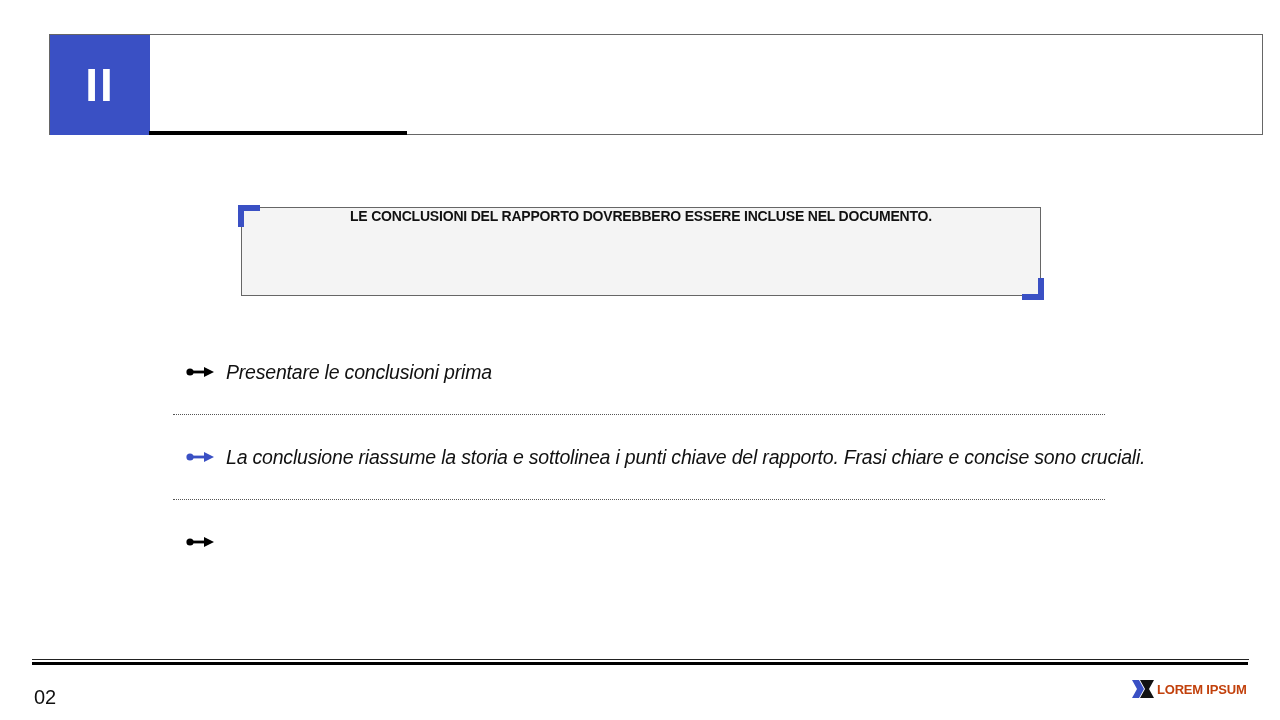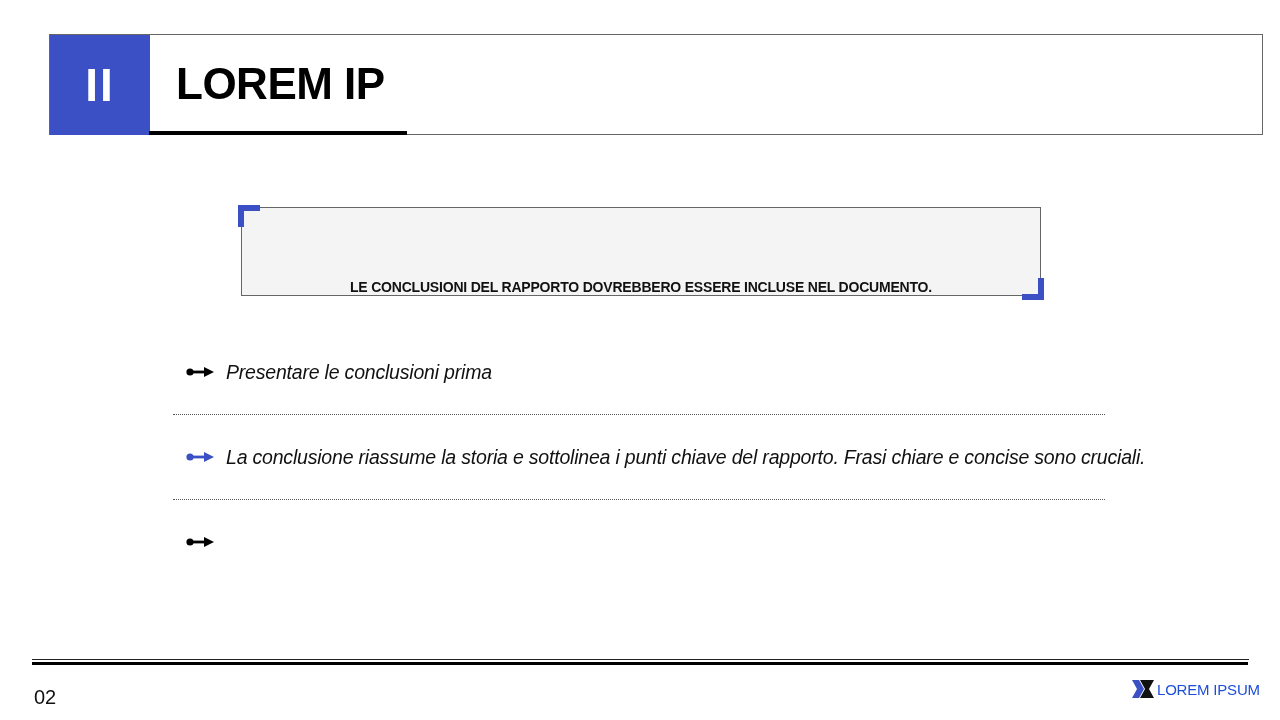--- a/index.html
+++ b/index.html
@@ -5,45 +5,44 @@
   * { box-sizing: border-box; margin: 0; padding: 0; }
   html, body { width: 1280px; height: 720px; overflow: hidden; background: #ffffff; }
   body { position: relative; font-family: "Liberation Sans", sans-serif; color: #111; }
 
   .header { position: absolute; left: 33px; top: 34px; width: 1214px; height: 101px; border: 1px solid #666; background: #fff; margin-left: 16px; }
   .header-badge { position: absolute; left: 0; top: 0; width: 100px; height: 100px; background: #3a50c4; display: flex; align-items: center; justify-content: center; }
   .header-badge span { color: #fff; font-size: 46px; font-weight: 700; letter-spacing: 2px; }
   .header-title { position: absolute; left: 126px; top: 24px; font-size: 44px; font-weight: 700; color: #000; letter-spacing: -0.5px; }
   .header-underline { position: absolute; left: 99px; top: 96px; width: 258px; height: 4px; background: #000; }
 
-  .callout { position: absolute; left: 241px; top: 207px; width: 800px; height: 89px; background: #f4f4f4; border: 1px solid #666; display: flex; align-items: flex-end; justify-content: center; }
+  .callout { position: absolute; left: 241px; top: 207px; width: 800px; height: 89px; background: #f4f4f4; border: 1px solid #666; display: flex; align-items: flex-start; justify-content: center; }
   .callout-text { font-size: 14px; font-weight: 700; letter-spacing: -0.2px; color: #111; }
   .corner-tl { position: absolute; left: 238px; top: 205px; width: 22px; height: 22px; border-top: 6px solid #3a50c4; border-left: 6px solid #3a50c4; }
   .corner-br { position: absolute; left: 1022px; top: 278px; width: 22px; height: 22px; border-bottom: 6px solid #3a50c4; border-right: 6px solid #3a50c4; }
 
   .bullets { position: absolute; left: 173px; top: 330px; width: 1100px; }
   .bullet { position: relative; height: 84px; display: flex; align-items: center; }
   .bullet .arrow { position: absolute; left: 13px; top: 50%; transform: translateY(-50%); width: 28px; height: 10px; }
   .bullet .text { position: absolute; left: 53px; font-size: 19.5px; color: #111; white-space: nowrap; letter-spacing: -0.2px; font-style: italic; }
   .divider { width: 932px; height: 0; border-top: 1px dotted #555; }
 
   .footer-line-thin { position: absolute; left: 32px; top: 659px; width: 1217px; height: 1px; background: #222; }
   .footer-line-thick { position: absolute; left: 32px; top: 662px; width: 1216px; height: 3px; background: #000; }
   .page-number { position: absolute; left: 34px; top: 674px; font-size: 20px; color: #111; margin-top: 12px; }
   .brand { position: absolute; left: 1132px; top: 680px; display: flex; align-items: center; gap: 3px; }
-  .brand-text { font-size: 15px; font-weight: 400; color: #1d4ed8; letter-spacing: -0.2px; }
+  .brand-text { font-size: 13px; font-weight: 700; color: #c2410c; letter-spacing: -0.2px; }
 </style>
 </head>
 <body>
 
 <div class="header">
   <div class="header-badge">
     <span>II</span>
   </div>
-  <div class="header-title">LOREM IP</div>
   <div class="header-underline"></div>
 </div>
 
 <div class="callout">
   <span class="callout-text">LE CONCLUSIONI DEL RAPPORTO DOVREBBERO ESSERE INCLUSE NEL DOCUMENTO.</span>
 </div>
 <div class="corner-tl"></div>
 <div class="corner-br"></div>
 
 <div class="bullets">

